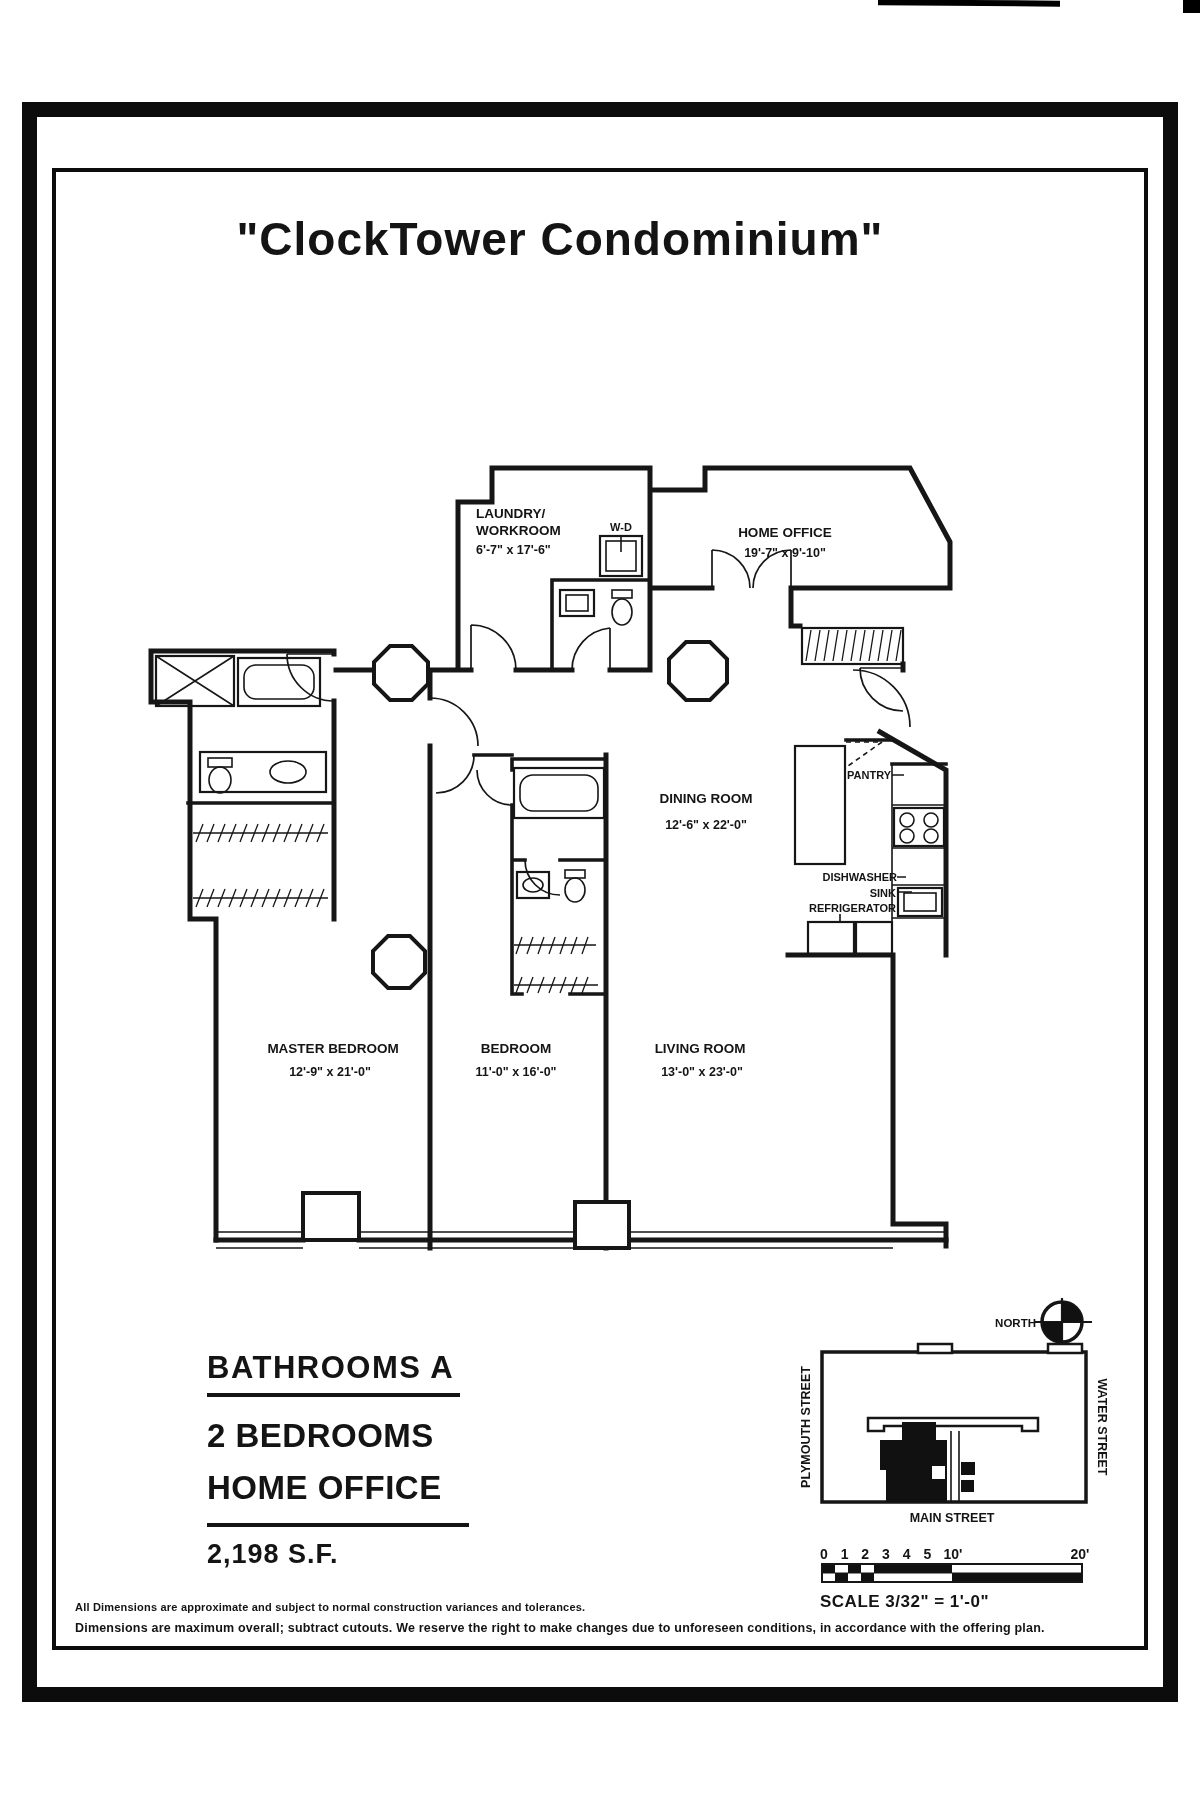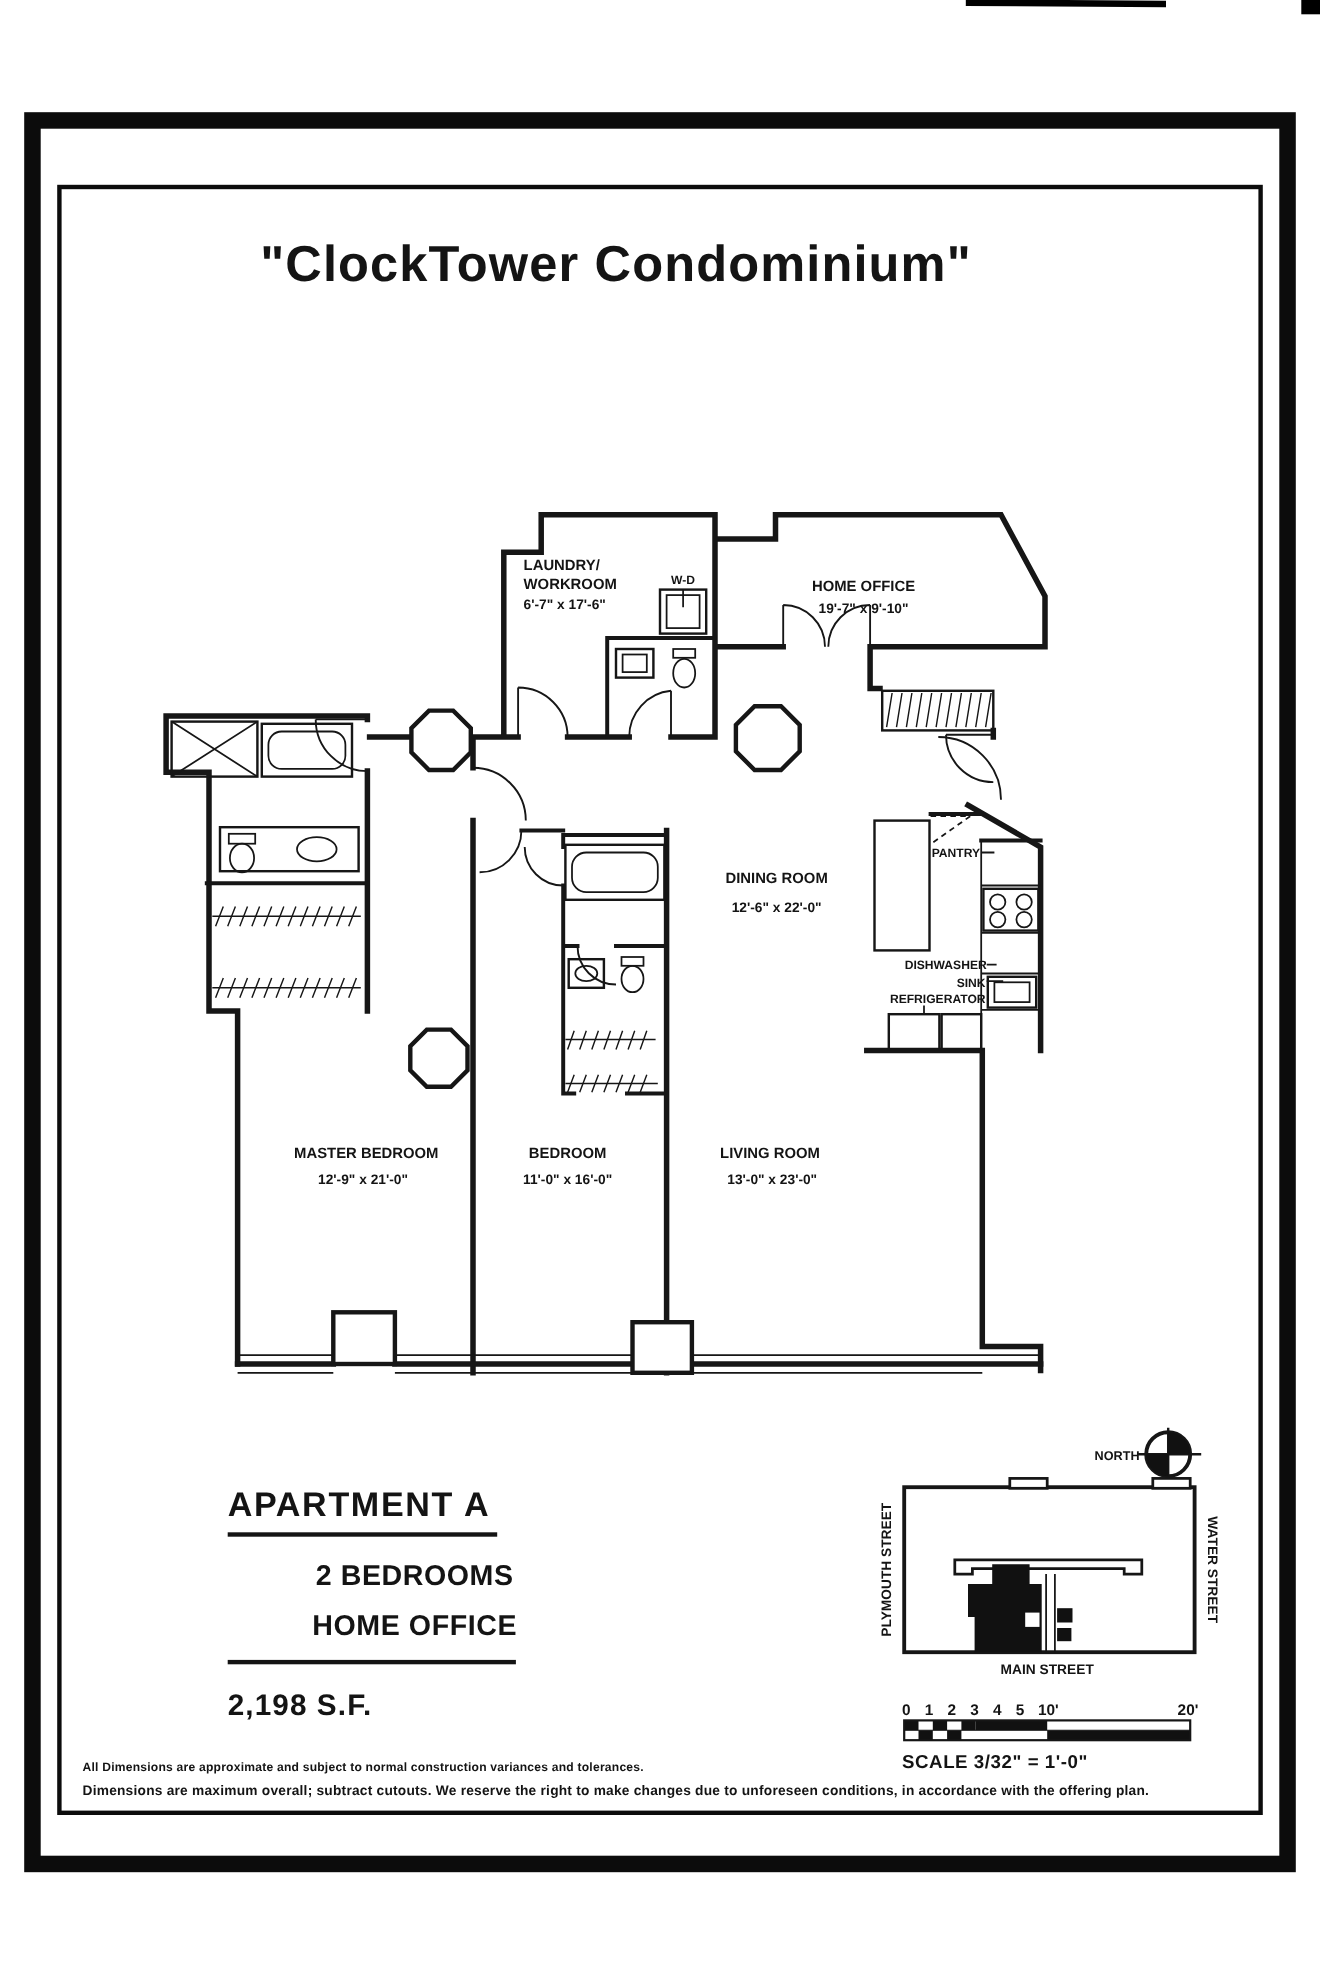--- a/index.html
+++ b/index.html
@@ -12,24 +12,24 @@
   .frame-outer{left:22px;top:102px;width:1126px;height:1570px;border:15px solid #0c0c0c;}
   .frame-inner{left:52px;top:168px;width:1088px;height:1474px;border:4px solid #0c0c0c;}
   .artifact1{left:878px;top:0;width:182px;height:6px;background:#000;transform:rotate(.4deg);}
   .artifact2{left:1183px;top:0;width:17px;height:13px;background:#000;}
   .title-wrap{left:110px;top:212px;width:900px;text-align:center;}
   .title{font-size:46px;font-weight:bold;letter-spacing:1px;white-space:nowrap;}
   .subtitle{font-size:27px;font-weight:bold;letter-spacing:1px;margin-top:14px;}
   .info-block{left:207px;top:1350px;width:340px;}
   .info-apt{font-size:31px;font-weight:bold;letter-spacing:1.5px;display:inline-block;
             border-bottom:4px solid #141414;padding:0 6px 7px 0;}
-  .info-line{font-size:26px;font-weight:bold;letter-spacing:.5px;margin-top:14px;text-align:center;}
+  .info-line{font-size:33px;font-weight:bold;letter-spacing:.5px;margin-top:14px;}
   .info-line.first{margin-top:20px;}
   .info-divider{width:262px;border-top:4px solid #141414;margin-top:16px;}
-  .info-area{font-size:27px;font-weight:bold;letter-spacing:1px;margin-top:22px;}
+  .info-area{font-size:27px;font-weight:bold;letter-spacing:1px;margin-top:12px;}
   .scale-note{left:820px;top:1592px;font-size:17px;font-weight:bold;letter-spacing:.5px;}
   .disc1{left:75px;top:1601px;font-size:11px;font-weight:bold;letter-spacing:.2px;}
   .disc2{left:75px;top:1621px;width:1070px;font-size:12.5px;font-weight:bold;letter-spacing:.2px;}
   svg text{fill:#141414;font-family:"Liberation Sans",sans-serif;font-weight:bold;}
   .wall5{stroke:#161616;stroke-width:5;fill:none;stroke-linecap:square;}
   .wall4{stroke:#161616;stroke-width:3.6;fill:none;stroke-linecap:square;}
   .thin{stroke:#161616;stroke-width:1.6;fill:none;}
   .fix{stroke:#161616;stroke-width:2.2;fill:none;}
   .door{stroke:#161616;stroke-width:1.7;fill:none;}
   .hatch{stroke:#161616;stroke-width:1.3;fill:none;}
@@ -192,21 +192,21 @@
     <text x="193" y="613" font-size="13.5" text-anchor="middle">MASTER BEDROOM</text>
     <text x="190" y="636" font-size="12.5" text-anchor="middle">12'-9" x 21'-0"</text>
     <text x="376" y="613" font-size="13.5" text-anchor="middle">BEDROOM</text>
     <text x="376" y="636" font-size="12.5" text-anchor="middle">11'-0" x 16'-0"</text>
     <text x="560" y="613" font-size="13.5" text-anchor="middle">LIVING ROOM</text>
     <text x="562" y="636" font-size="12.5" text-anchor="middle">13'-0" x 23'-0"</text>
   </g>
 </svg>
 
 <div class="abs info-block">
-  <div class="info-apt">APARTMENT A</div>
+  <div class="info-apt">BATHROOMS A</div>
   <div class="info-line first">2 BEDROOMS</div>
   <div class="info-line">HOME OFFICE</div>
   <div class="info-divider"></div>
   <div class="info-area">2,198 S.F.</div>
 </div>
 
 <svg class="abs" style="left:790px;top:1290px;" width="330" height="300" viewBox="0 0 330 300">
   <g>
     <text x="246" y="37" font-size="11.5" text-anchor="end">NORTH</text>
     <path class="fix" d="M244,32 H302 M272,8 V56" stroke-width="2.5"></path>

